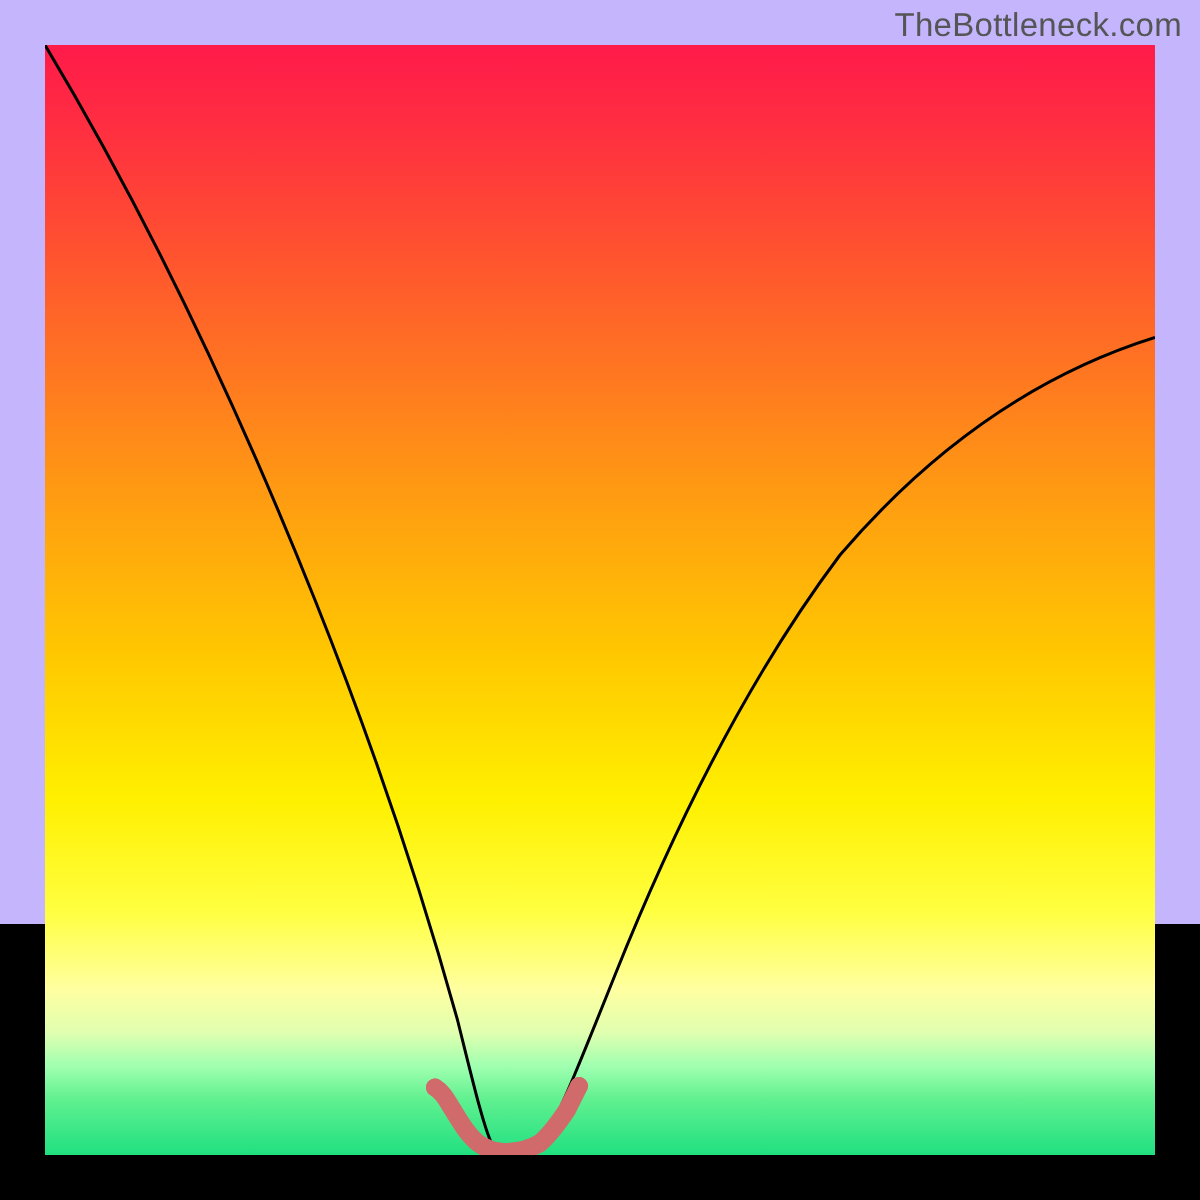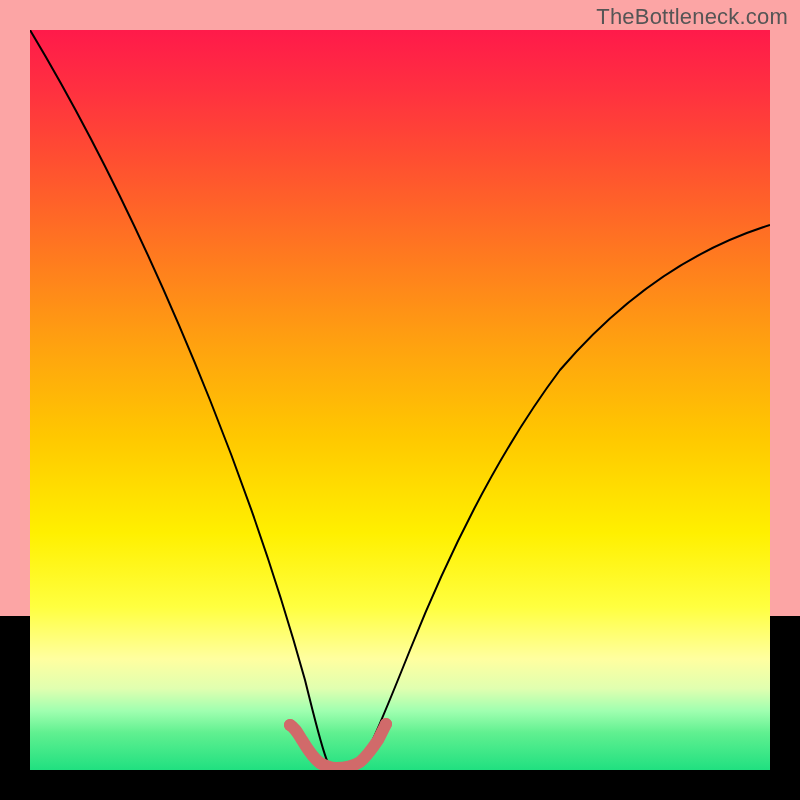--- a/index.html
+++ b/index.html
@@ -7,21 +7,21 @@
     padding: 0;
     background: #000;
     width: 800px;
     height: 800px;
     overflow: hidden;
     font-family: Arial, sans-serif;
   }
   .frame {
     width: 800px;
     height: 616px;
-    background: #fca5a5;
+    background: #c4b5fd;
     position: relative;
   }
   .watermark {
     position: absolute;
     top: 4px;
     right: 12px;
     color: #555;
     font-size: 22px;
     font-weight: 500;
     z-index: 10;

